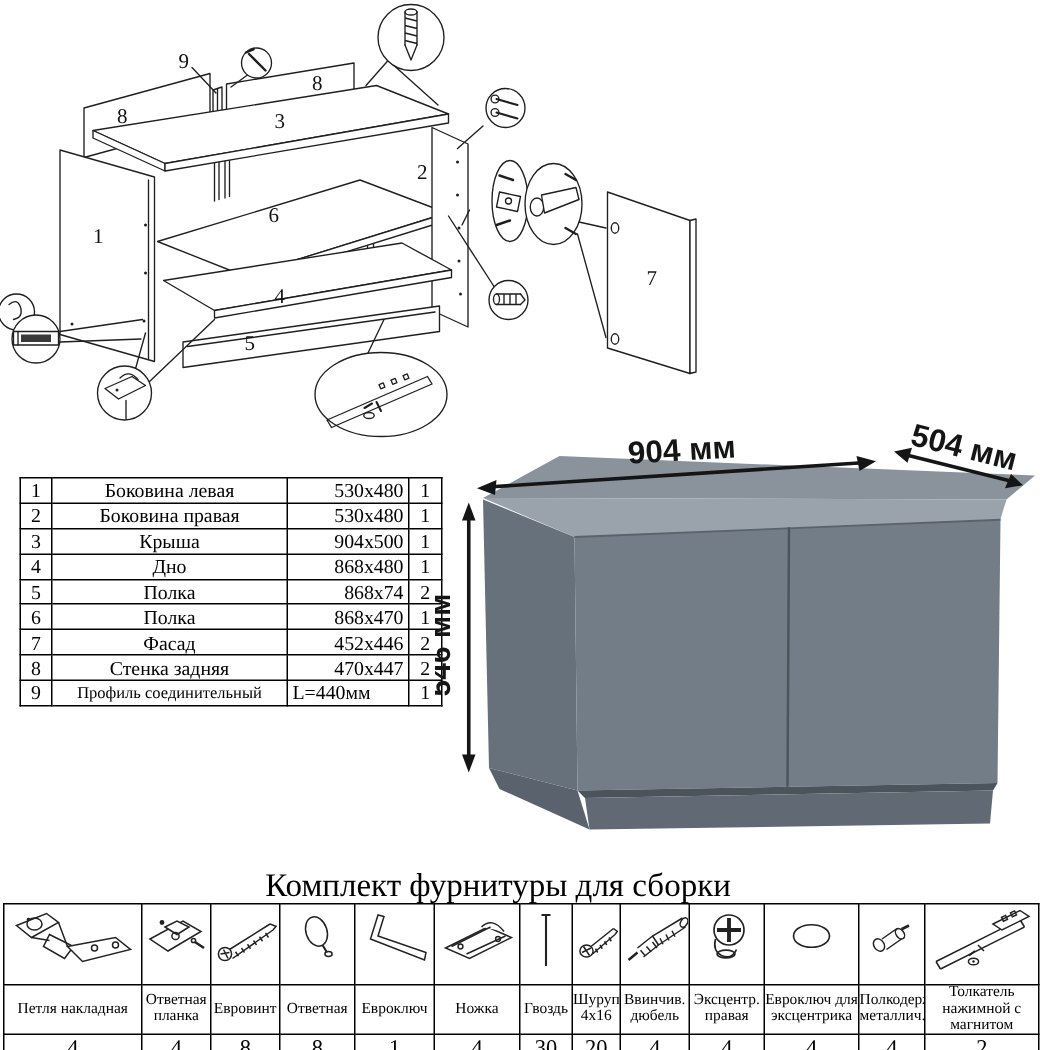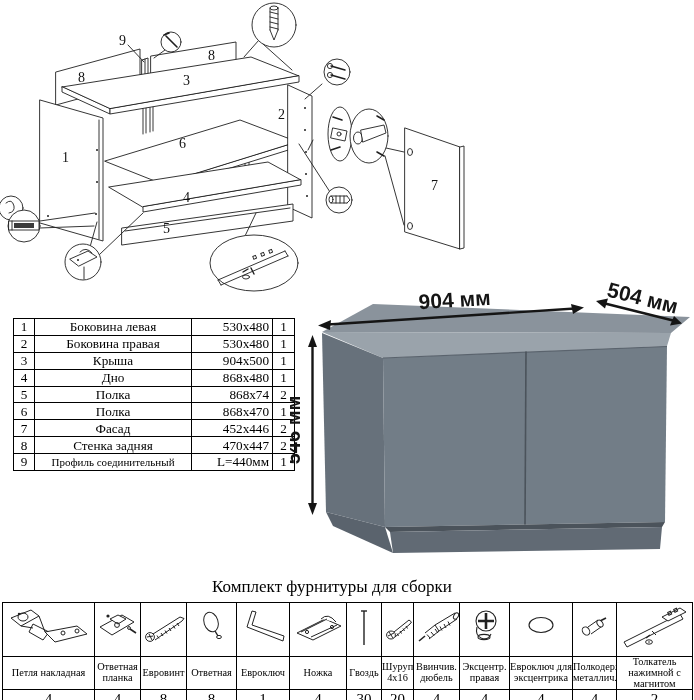--- a/index.html
+++ b/index.html
@@ -9,23 +9,23 @@
   svg text{font-family:"Liberation Serif", serif;}
   
   #parts-table{border-collapse:collapse;table-layout:fixed;}
   #parts-table td{border:1px solid #000;height:15.9px;padding:0 3px;font-size:13.2px;
                   white-space:nowrap;overflow:hidden;line-height:1;}
   #parts-table td.c-num{width:20px;text-align:center;padding:0;}
   #parts-table td.c-name{width:150px;text-align:center;}
   #parts-table td.c-size{width:74px;text-align:right;}
   #parts-table td.c-qty{width:21px;text-align:center;padding:0;}
   #parts-table tr:last-child td.c-name{font-size:11px;}
-  #parts-table tr:last-child td.c-size{text-align:right;}
+  #parts-table tr:last-child td.c-size{text-align:left;}
   
-  #hw-title{width:664px;text-align:center;font-size:17px;}
+  #hw-title{width:664px;text-align:center;font-size:22px;}
   #hw-table{border-collapse:collapse;table-layout:fixed;width:690px;}
   #hw-table td{border:1px solid #000;padding:0;text-align:center;vertical-align:middle;overflow:hidden;}
   #hw-table tr.r-icon td{height:53px;}
   #hw-table tr.r-name td{height:23px;font-size:10.3px;line-height:1.05;}
   #hw-table tr.r-qty td{height:18px;font-size:15px;}
   .dimlbl{font-family:"Liberation Sans", sans-serif;font-weight:bold;}
 </style>
 </head>
 <body>
 

